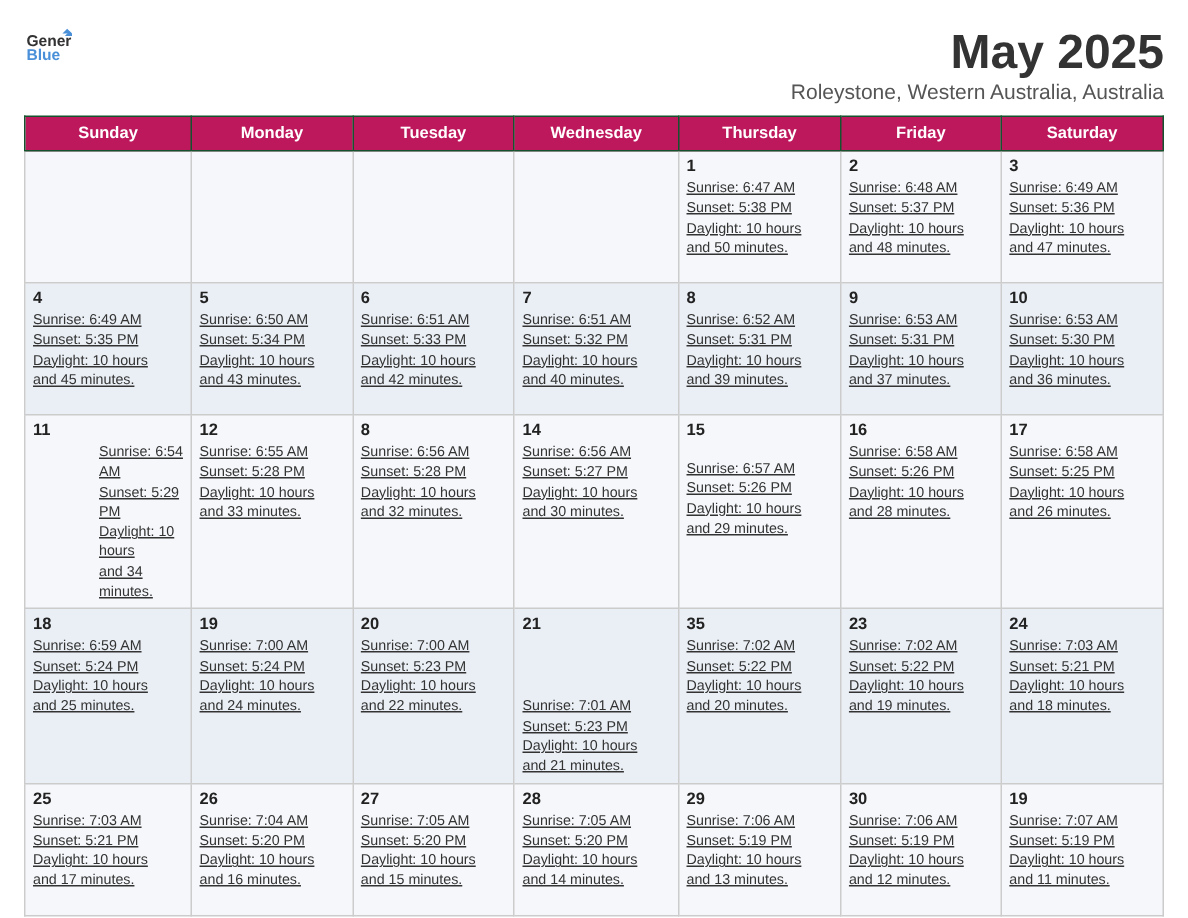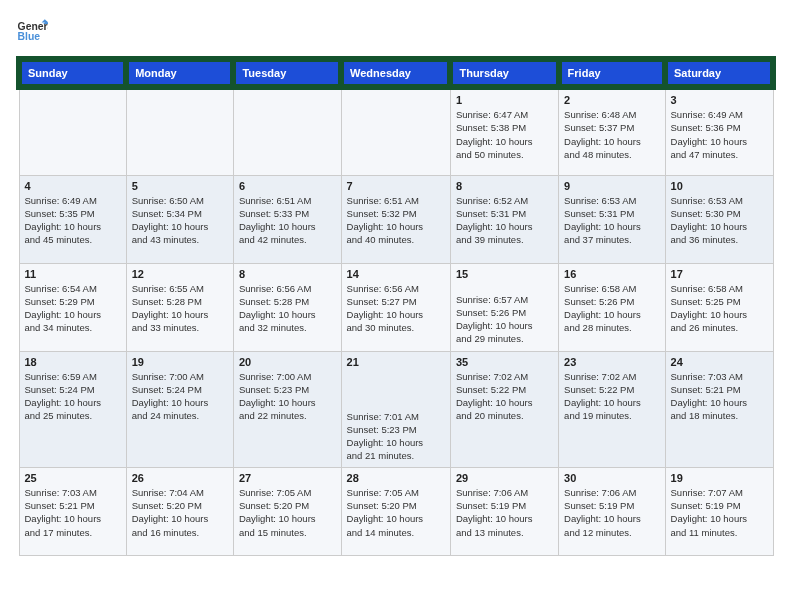--- a/index.html
+++ b/index.html
@@ -36,26 +36,26 @@
     .cal-subtitle {
       font-size: 14px;
       color: #555;
     }
     table {
       width: 100%;
       border-collapse: collapse;
       font-size: 10.5px;
     }
     thead tr th {
-      background-color: #1d4ed8;
+      background-color: #be185d;
       color: #fff;
-      text-align: left;
+      text-align: center;
       padding: 5px 6px;
       font-size: 11px;
-      border: 6px solid #14532d;
+      border: 1px solid #14532d;
     }
     tbody tr td {
       vertical-align: top;
       border: 1px solid #ccc;
       padding: 4px 5px;
       height: 88px;
       width: 113px;
     }
     tbody tr:nth-child(odd) td {
       background-color: #f5f7fa;
@@ -67,36 +67,41 @@
       font-weight: bold;
       font-size: 11px;
       color: #222;
       display: block;
       margin-bottom: 2px;
     }
     .day-info {
       font-size: 9.5px;
       color: #333;
       line-height: 1.4;
+      text-decoration: underline;
     }
     .empty-cell {
       background-color: #f5f7fa;
     }
   </style>
 </head>
 <body>
 
 <div class="header-area">
   <div class="logo">
     <svg class="logo-icon" viewBox="0 0 40 40" xmlns="http://www.w3.org/2000/svg">
       <text x="2" y="18" font-size="13" font-weight="bold" fill="#333" font-family="Arial">General</text>
       <text x="2" y="30" font-size="13" font-weight="bold" fill="#4a90d9" font-family="Arial">Blue</text>
       <polygon points="32,8 40,8 36,4" fill="#4a90d9"></polygon>
       <polygon points="34,10 42,10 38,6" fill="#4a90d9"></polygon>
     </svg>
+  </div>
+  <div class="title-area">
+    <div class="cal-title">May 2025</div>
+    <div class="cal-subtitle">Roleystone, Western Australia, Australia</div>
   </div>
 </div>
 
 <table>
   <thead>
     <tr>
       <th>Sunday</th>
       <th>Monday</th>
       <th>Tuesday</th>
       <th>Wednesday</th>
@@ -180,21 +185,21 @@
           <span class="day-num">10</span>
           <div class="day-info" style="white-space: pre-line;">Sunrise: 6:53 AM
 Sunset: 5:30 PM
 Daylight: 10 hours
 and 36 minutes.</div>
         </td>
       </tr>
       <tr>
         <td>
           <span class="day-num">11</span>
-          <div class="day-info" style="white-space: pre-line;">Sunrise: 6:54 AM
+          <div class="day-info" style="white-space: pre-line; margin-left: 44px;">Sunrise: 6:54 AM
 Sunset: 5:29 PM
 Daylight: 10 hours
 and 34 minutes.</div>
         </td>
         <td>
           <span class="day-num">12</span>
           <div class="day-info" style="white-space: pre-line;">Sunrise: 6:55 AM
 Sunset: 5:28 PM
 Daylight: 10 hours
 and 33 minutes.</div>

